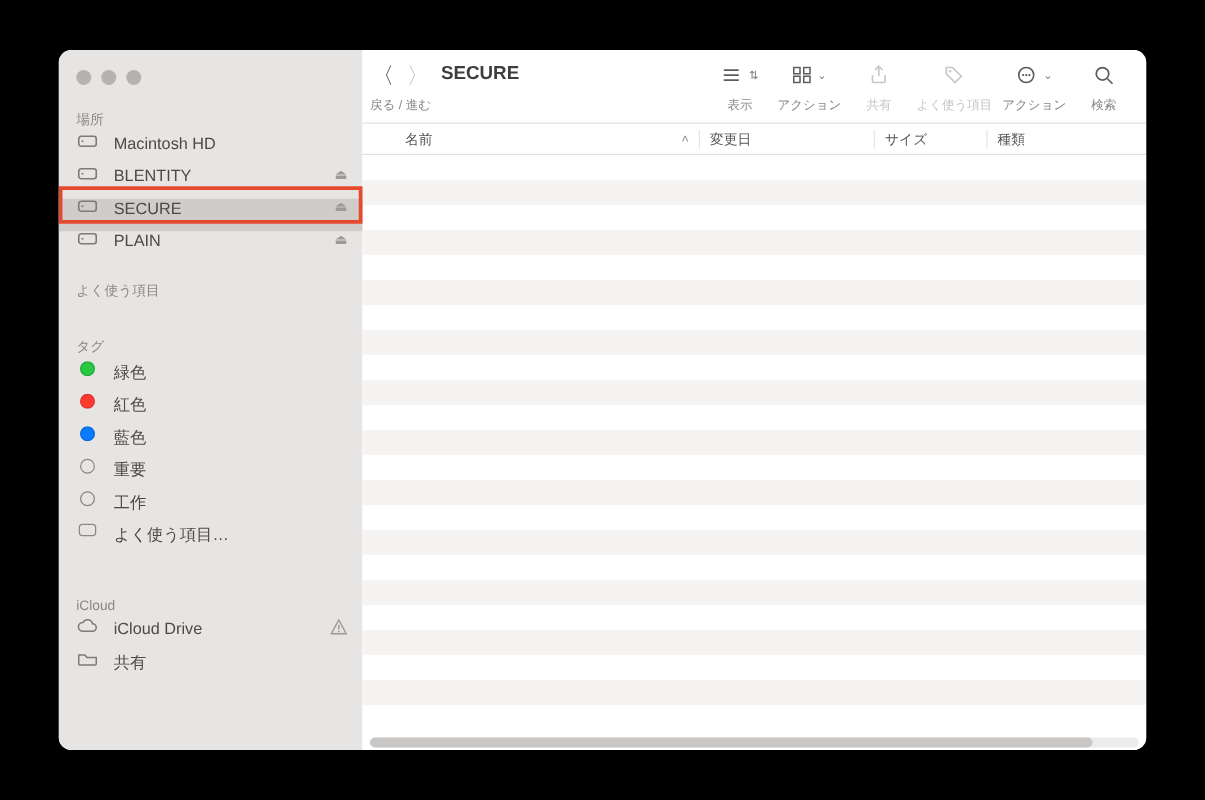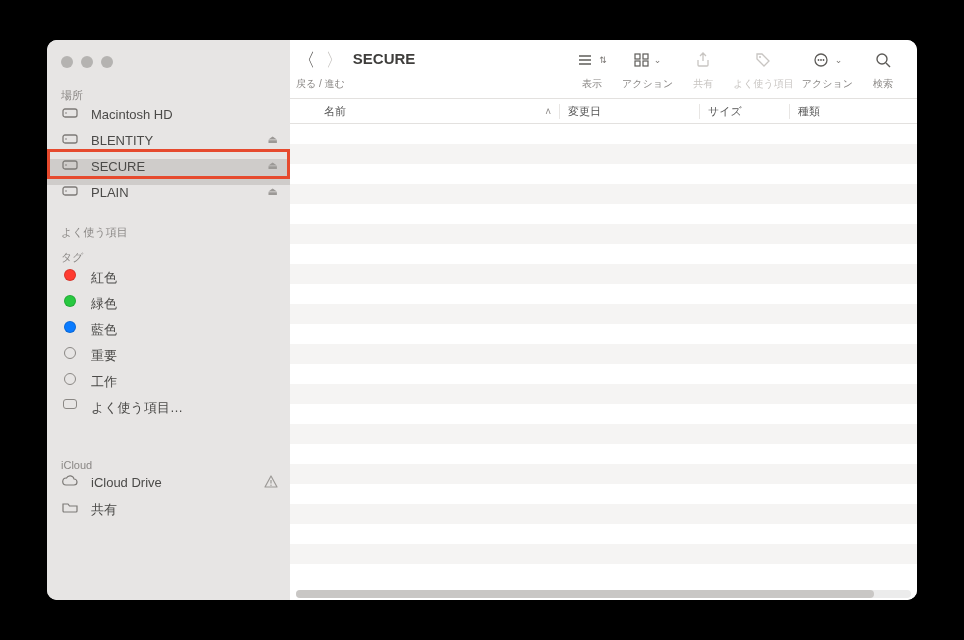--- a/index.html
+++ b/index.html
@@ -275,33 +275,33 @@
             <rect x="1" y="2" width="14" height="8" rx="2" fill="none" stroke="#7d7a77" stroke-width="1.3"></rect>
             <circle cx="4" cy="6" r="0.8" fill="#7d7a77"></circle>
           </svg>
       </span>
       <span class="label">PLAIN</span>
       <span class="eject">⏏</span>
     </div>
 
     <div class="section-header" style="margin-top:8px">よく使う項目</div>
 
-    <div class="section-header" style="margin-top:0">タグ</div>
-
+    <div class="section-header" style="margin-top:20px">タグ</div>
+
+    <div class="side-item">
+      <span class="icon">
+          <span class="tag-dot" style="background:#28c840"></span>
+        </span>
+      <span class="label">緑色</span>
+    </div>
     <div class="side-item">
       <span class="icon">
           <span class="tag-dot" style="background:#ff3b30"></span>
         </span>
       <span class="label">紅色</span>
-    </div>
-    <div class="side-item">
-      <span class="icon">
-          <span class="tag-dot" style="background:#28c840"></span>
-        </span>
-      <span class="label">緑色</span>
     </div>
     <div class="side-item">
       <span class="icon">
           <span class="tag-dot" style="background:#0a7bff"></span>
         </span>
       <span class="label">藍色</span>
     </div>
     <div class="side-item">
       <span class="icon">
           <span class="tag-ring"></span>

